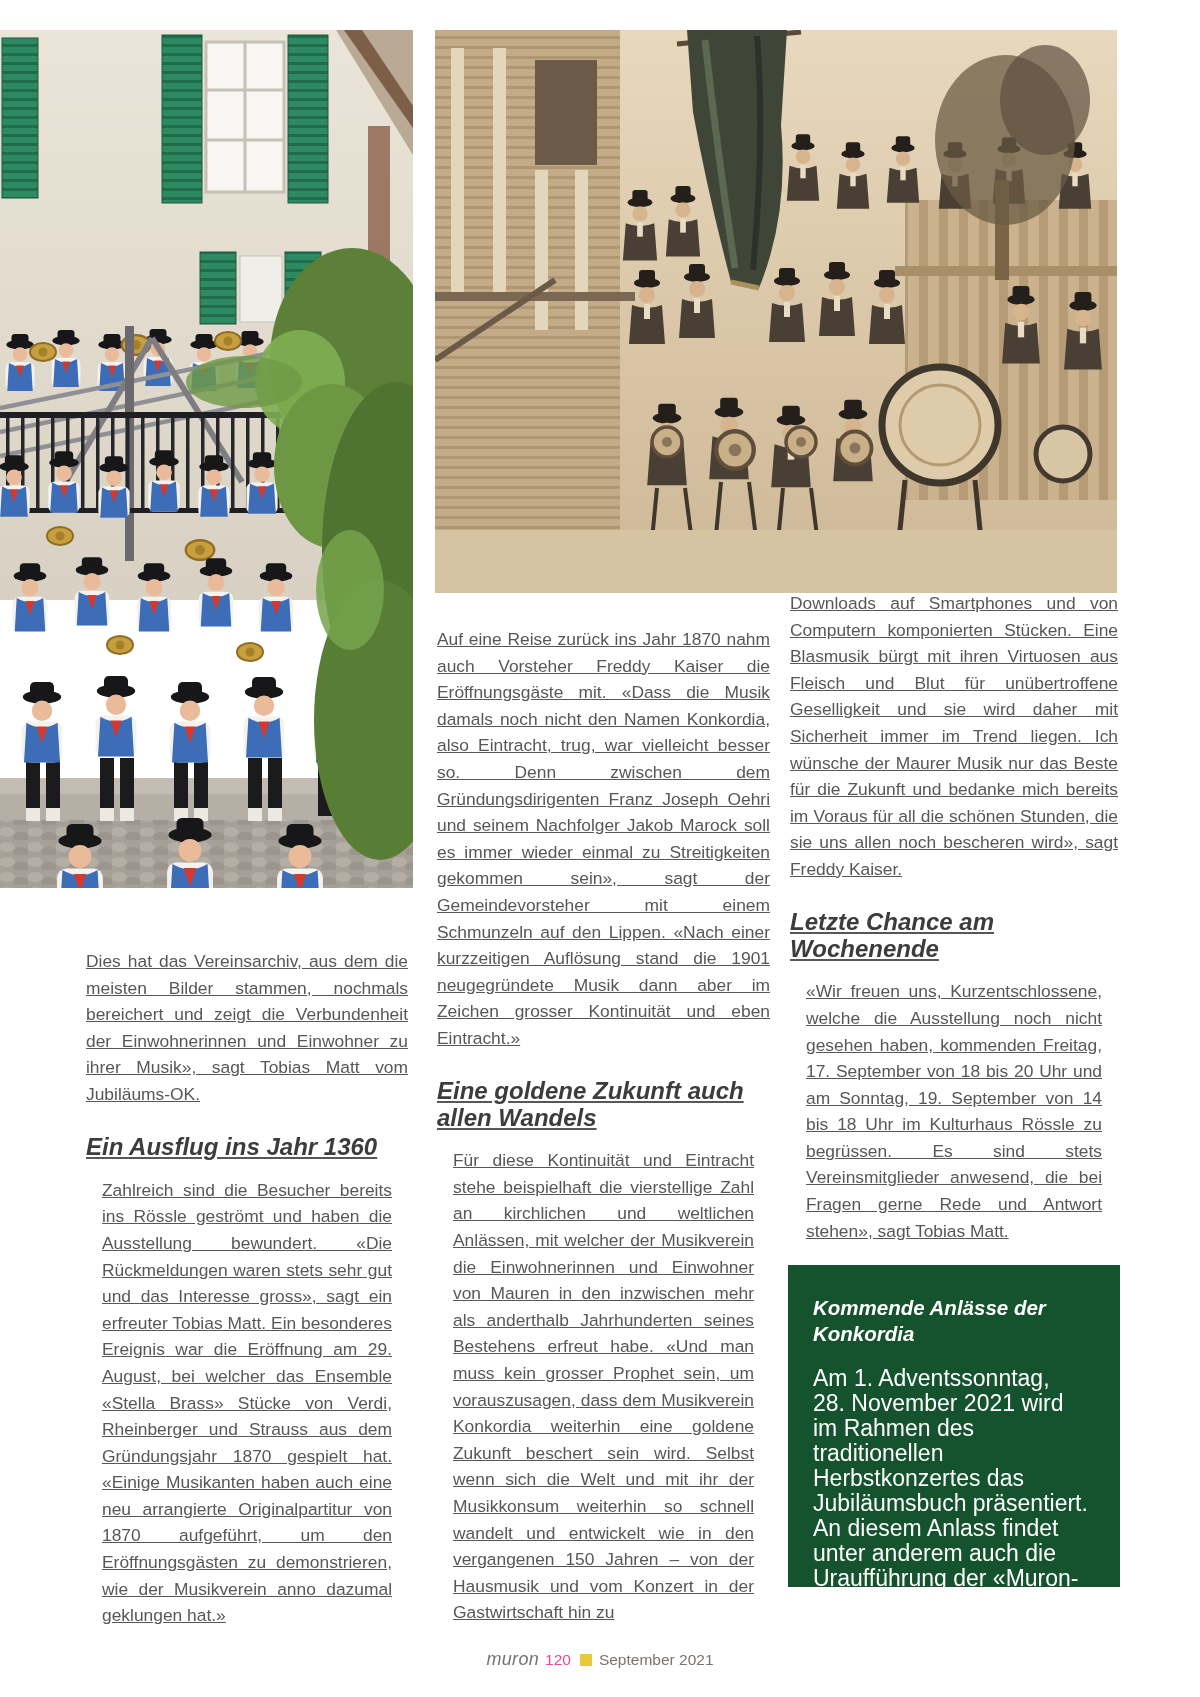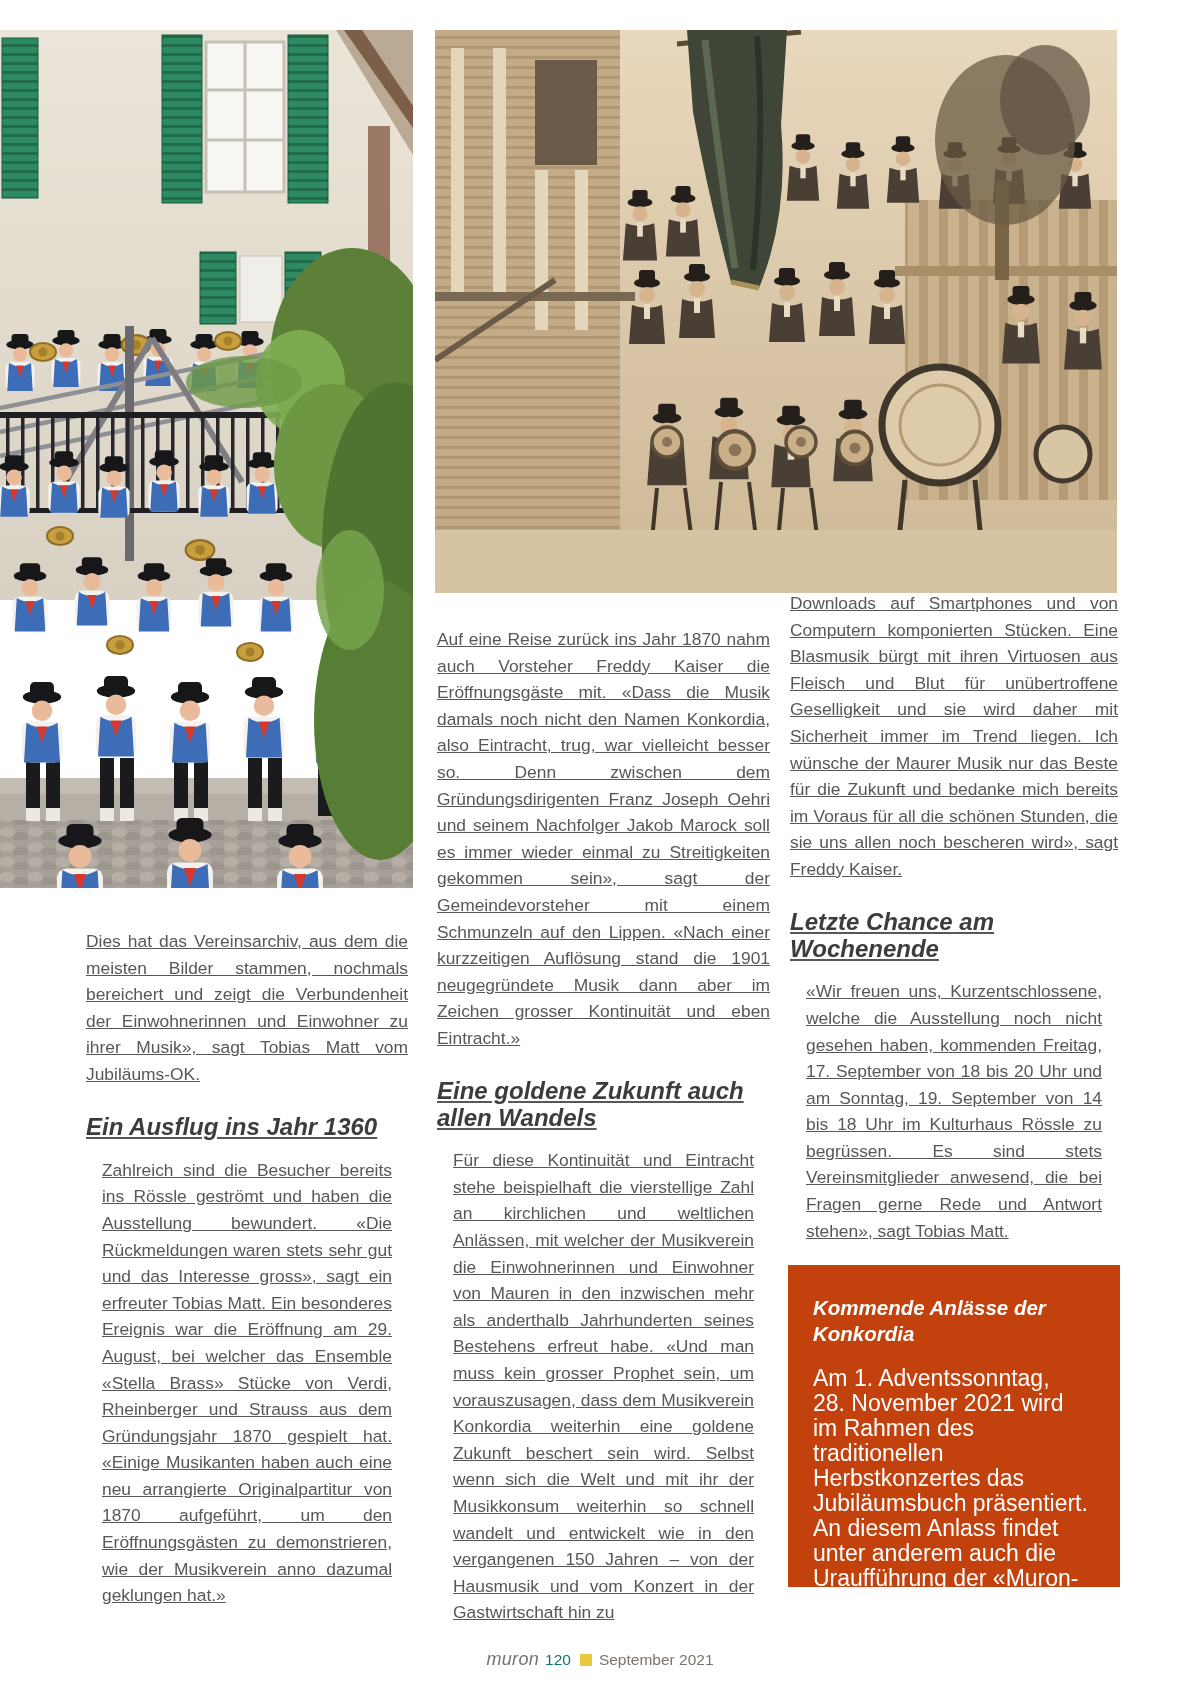--- a/index.html
+++ b/index.html
@@ -5,36 +5,36 @@
   html,body{margin:0;padding:0;background:#ffffff;}
   .page{position:relative;width:1200px;height:1697px;background:#fff;margin:0 auto;overflow:hidden;
         font-family:"Liberation Sans",sans-serif;}
   .photo{position:absolute;overflow:hidden;}
   .photo svg{display:block;width:100%;height:100%;}
   #photo-left{left:0;top:30px;width:413px;height:858px;}
   #photo-right{left:435px;top:30px;width:682px;height:563px;}
 
   .col{position:absolute;color:#57575a;font-size:17.4px;line-height:26.6px;text-align:justify;
        hyphens:auto;text-decoration:underline;-webkit-hyphens:auto;}
-  #col-left{left:86px;top:928px;width:322px;}
+  #col-left{left:86px;top:948px;width:322px;}
   #col-mid{left:437px;top:626px;width:333px;}
   #col-right{left:790px;top:590px;width:328px;}
   .para{margin:0 0 26.6px 0;}
   .para.last{margin:16px;}
   .subhead{margin:0;font-size:24px;line-height:26.6px;font-style:italic;font-weight:bold;
            color:#3c3c3e;text-align:left;}
 
-  .event-box{position:absolute;left:788px;top:1265px;width:332px;height:322px;background:#c2410c;
+  .event-box{position:absolute;left:788px;top:1265px;width:332px;height:322px;background:#14532d;
              box-sizing:border-box;padding:30px 26px 0 25px;color:#ffffff;}
   .event-box h4{margin:0 0 19px 0;font-size:20.5px;line-height:26px;font-style:italic;font-weight:bold;}
   .event-box p{margin:0;font-size:23px;line-height:25px;white-space:pre-line;text-align:left;}
 
   .pagefoot{position:absolute;left:0;top:1649px;width:100%;text-align:center;color:#7b736c;font-size:15.5px;}
   .pagefoot .mag{font-style:italic;font-size:18px;color:#737373;letter-spacing:.3px;margin-right:6px;}
-  .pagefoot .issue{color:#0f766e;text-align:center;}
+  .pagefoot .issue{color:#ec4899;text-align:center;}
   .pagefoot .sq{display:inline-block;width:12px;height:12px;background:#e9c83d;margin:0 7px 0 9px;
                 transform:translateY(1px);}
 </style>
 </head>
 <body>
 
 <div class="page">
 
   <div class="photo" id="photo-left">
     <svg viewBox="0 0 413 858" preserveAspectRatio="none">

